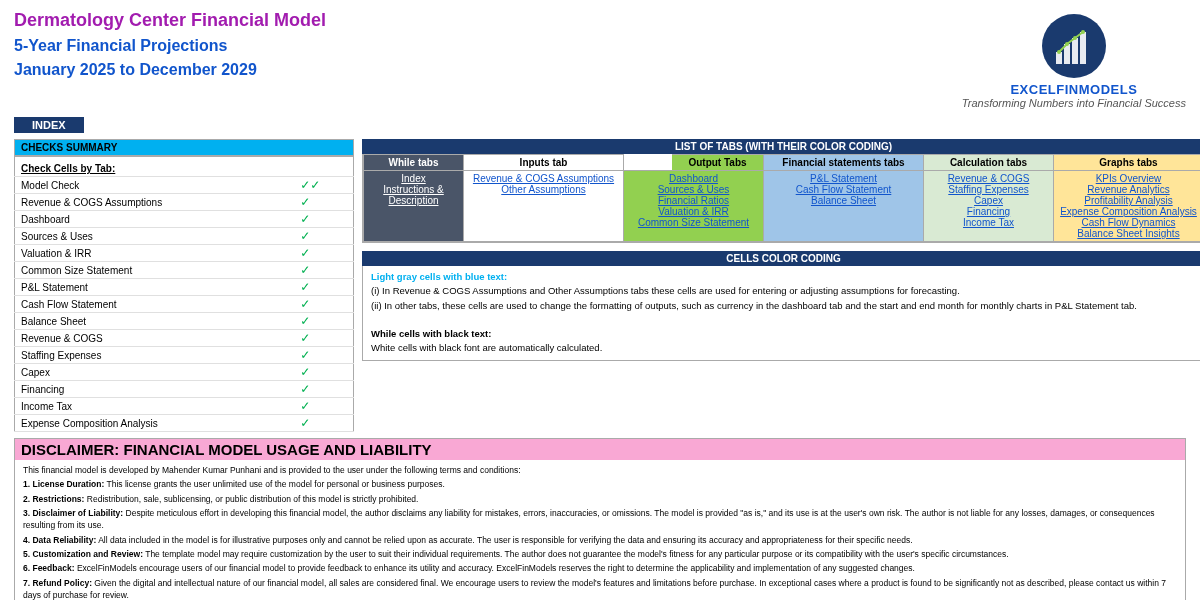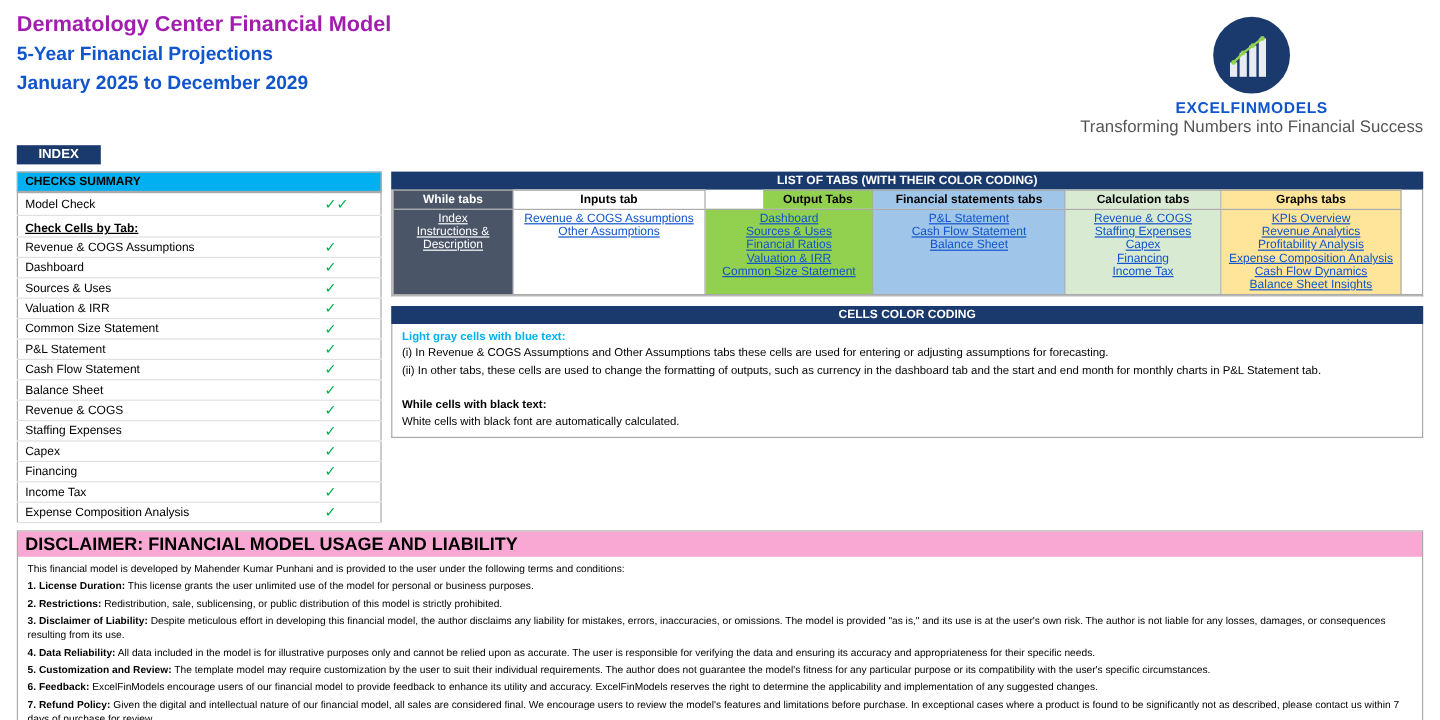--- a/index.html
+++ b/index.html
@@ -58,23 +58,24 @@
       width: 44px;
       height: 44px;
     }
     .logo-name {
       font-size: 13px;
       font-weight: bold;
       color: #1155cc;
       letter-spacing: 0.5px;
     }
     .logo-tagline {
-      font-size: 14px;
+      font-size: 11px;
       color: #555;
       text-align: right;
+      font-style: italic;
     }
 
     
     .index-label {
       display: inline-block;
       background: #1a3a6e;
       color: #fff;
       font-weight: bold;
       font-size: 11px;
       padding: 2px 18px;
@@ -83,21 +84,21 @@
     }
 
     
     .main-content {
       display: flex;
       gap: 8px;
     }
 
     
     .left-panel {
-      width: 304px;
+      width: 340px;
       flex-shrink: 0;
     }
 
     
     .checks-summary-header {
       background: #00b0f0;
       color: #000;
       font-weight: bold;
       font-size: 10px;
       padding: 2px 6px;
@@ -288,27 +289,27 @@
   <div class="index-label">INDEX</div>
 
   
   <div class="main-content">
 
     <div class="left-panel">
       <div class="checks-summary-header">CHECKS  SUMMARY</div>
       <table class="checks-table">
         <tbody>
           <tr>
-            <td>Model Check</td>
-            <td><span class="double-check">✓✓</span></td>
-          </tr>
-          <tr>
             <td colspan="2">
                 <span class="check-bold">Check Cells by Tab:</span>
               </td>
+          </tr>
+          <tr>
+            <td>Model Check</td>
+            <td><span class="double-check">✓✓</span></td>
           </tr>
 
           <tr>
             <td>Revenue &amp; COGS Assumptions</td>
             <td><span class="check-mark">✓</span></td>
           </tr>
           <tr>
             <td>Dashboard</td>
             <td><span class="check-mark">✓</span></td>
           </tr>

